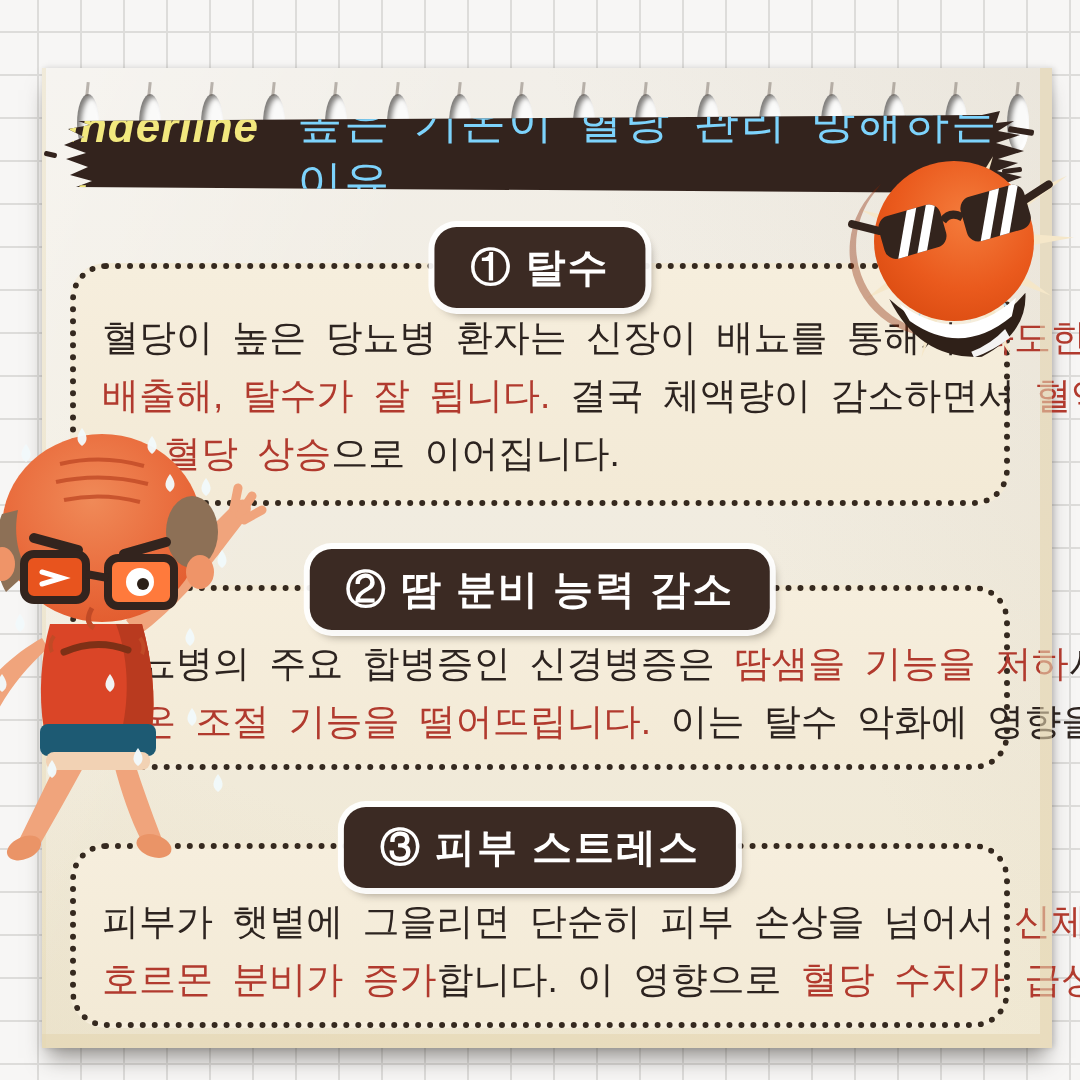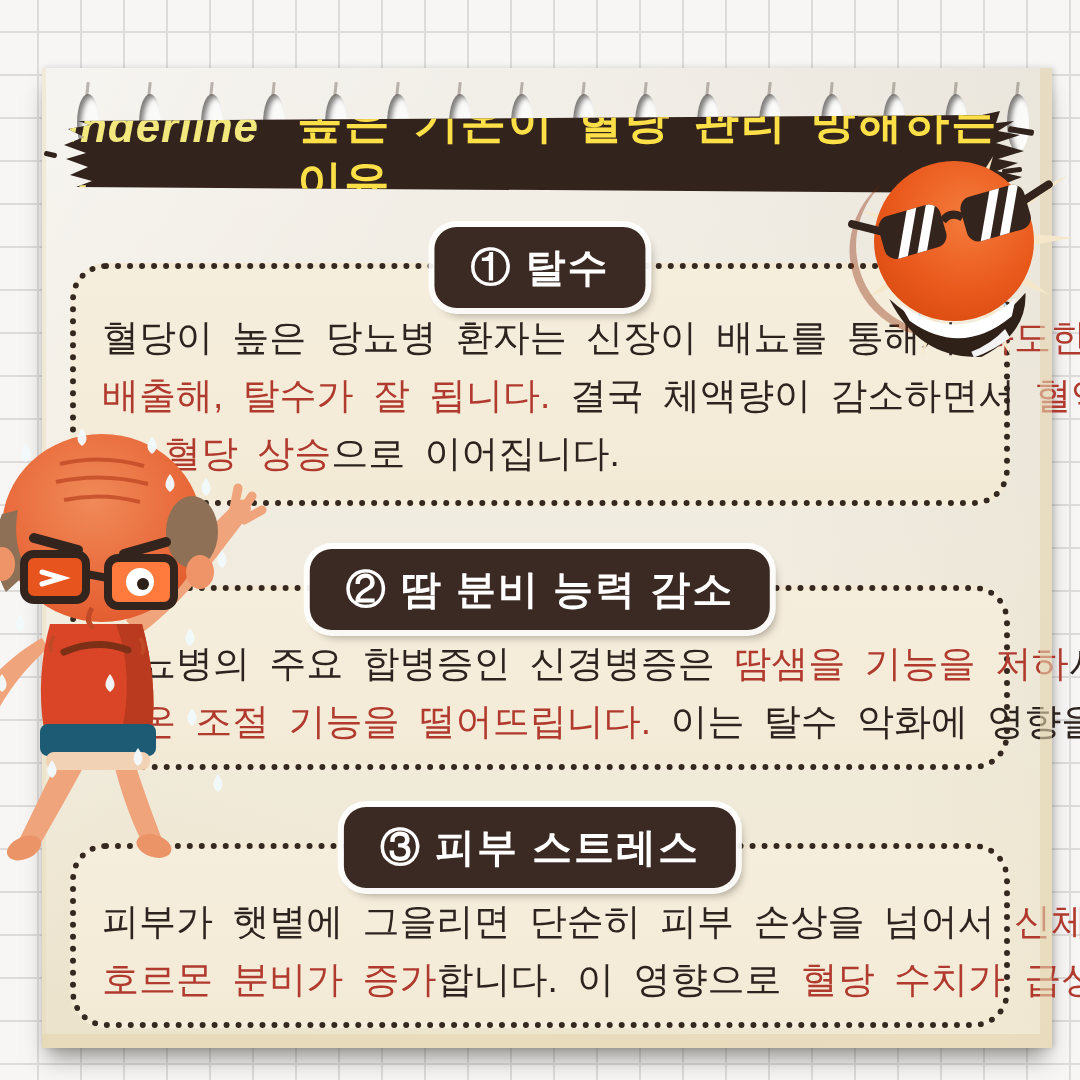--- a/index.html
+++ b/index.html
@@ -48,21 +48,21 @@
     background:#33231d;
     display:flex;align-items:center;justify-content:center;gap:14px;
     clip-path:polygon(
       26px 10px, 930px 4px, 948px 0px, 944px 12px, 962px 10px, 946px 20px,
       968px 24px, 944px 32px, 972px 40px, 946px 48px, 966px 52px, 945px 60px,
       970px 66px, 950px 74px, 932px 70px, 928px 82px, 24px 76px, 40px 70px,
       18px 64px, 36px 56px, 14px 48px, 34px 42px, 12px 34px, 32px 26px,
       16px 18px, 38px 14px);
   }
   .banner .t-prefix{color:#f2e87e;font-size:44px;font-weight:bold;font-style:italic;letter-spacing:1px;}
-  .banner .t-main{color:#fde047;font-size:45px;font-weight:bold;letter-spacing:2px;word-spacing:8px;}
+  .banner .t-main{color:#7dd3fc;font-size:45px;font-weight:normal;letter-spacing:2px;word-spacing:8px;}
   .streak{position:absolute;background:#33231d;z-index:8;border-radius:2px;}
   .streak.s1{left:1008px;top:128px;width:26px;height:6px;transform:rotate(9deg);}
   .streak.s2{left:1002px;top:168px;width:20px;height:5px;transform:rotate(-7deg);}
   .streak.s3{left:44px;top:152px;width:13px;height:5px;transform:rotate(12deg);}
   
   .card{
     position:absolute;left:28px;width:940px;box-sizing:border-box;z-index:6;
     border:6px dotted #35291f;border-radius:36px;
     background:linear-gradient(180deg,#f6eedd, #f3ead6);
   }

